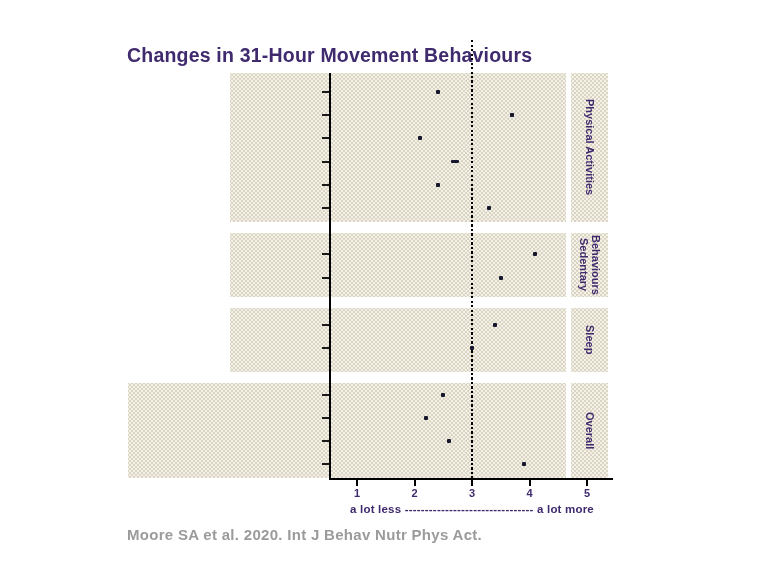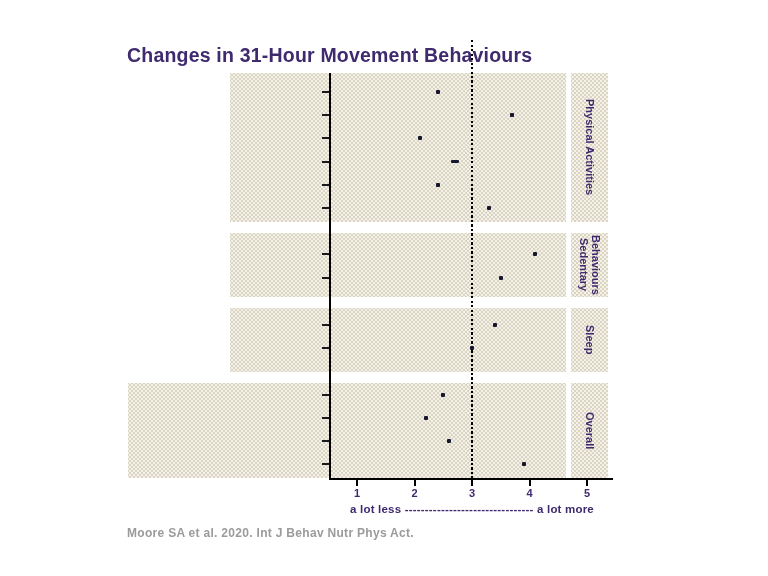--- a/index.html
+++ b/index.html
@@ -40,21 +40,21 @@
   .x-tick-label{
     width:24px;text-align:center;font-size:11px;font-weight:bold;
     color:var(--purple,#3F2A6E);z-index:4;
   }
   #axis-caption{
     left:330px;width:284px;top:503px;text-align:center;font-size:11.5px;
     font-weight:bold;color:var(--purple,#3F2A6E);white-space:nowrap;z-index:4;
     letter-spacing:.2px;
   }
   #footer-citation{
-    left:127px;top:526px;font-size:12px;font-weight:bold;letter-spacing:.3px;
+    left:127px;top:526px;font-size:15px;font-weight:bold;letter-spacing:.3px;
     color:var(--footer,#9B9B9B);white-space:nowrap;z-index:4;
   }
 </style>
 </head>
 <body style="--purple: #3F2A6E; --panel-bg: #F4F1E8; --panel-dot: #DAD4C3; --marker: #16162D; --footer: #9B9B9B;">
 
 <div class="abs" id="chart-title">Changes in 31-Hour Movement Behaviours</div>
 
 <div class="abs" id="plot-region">
     <div class="abs panel-bg" style="left: 230px; top: 73px; width: 336px; height: 149px;"></div>

